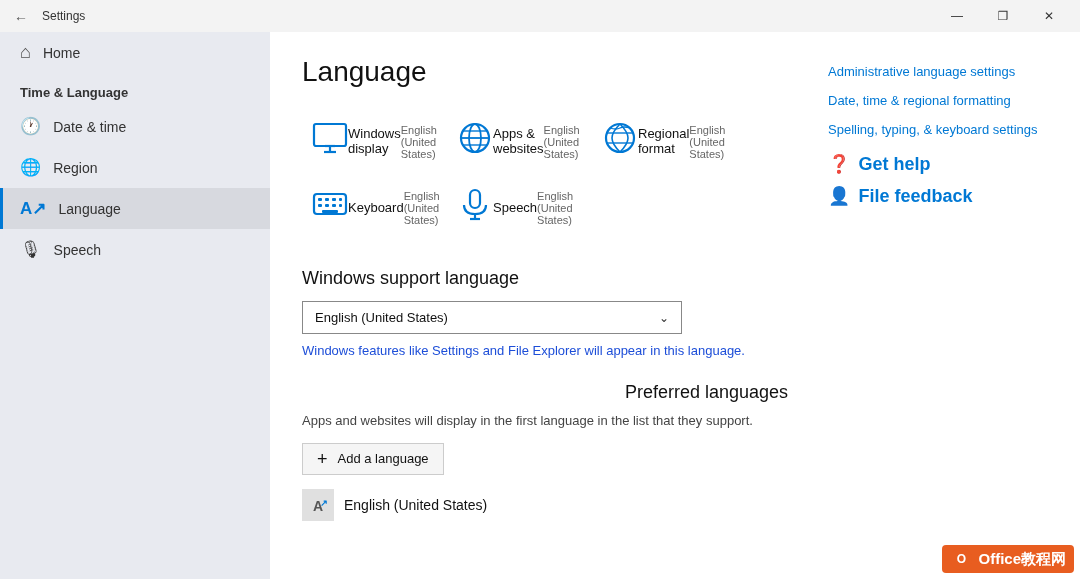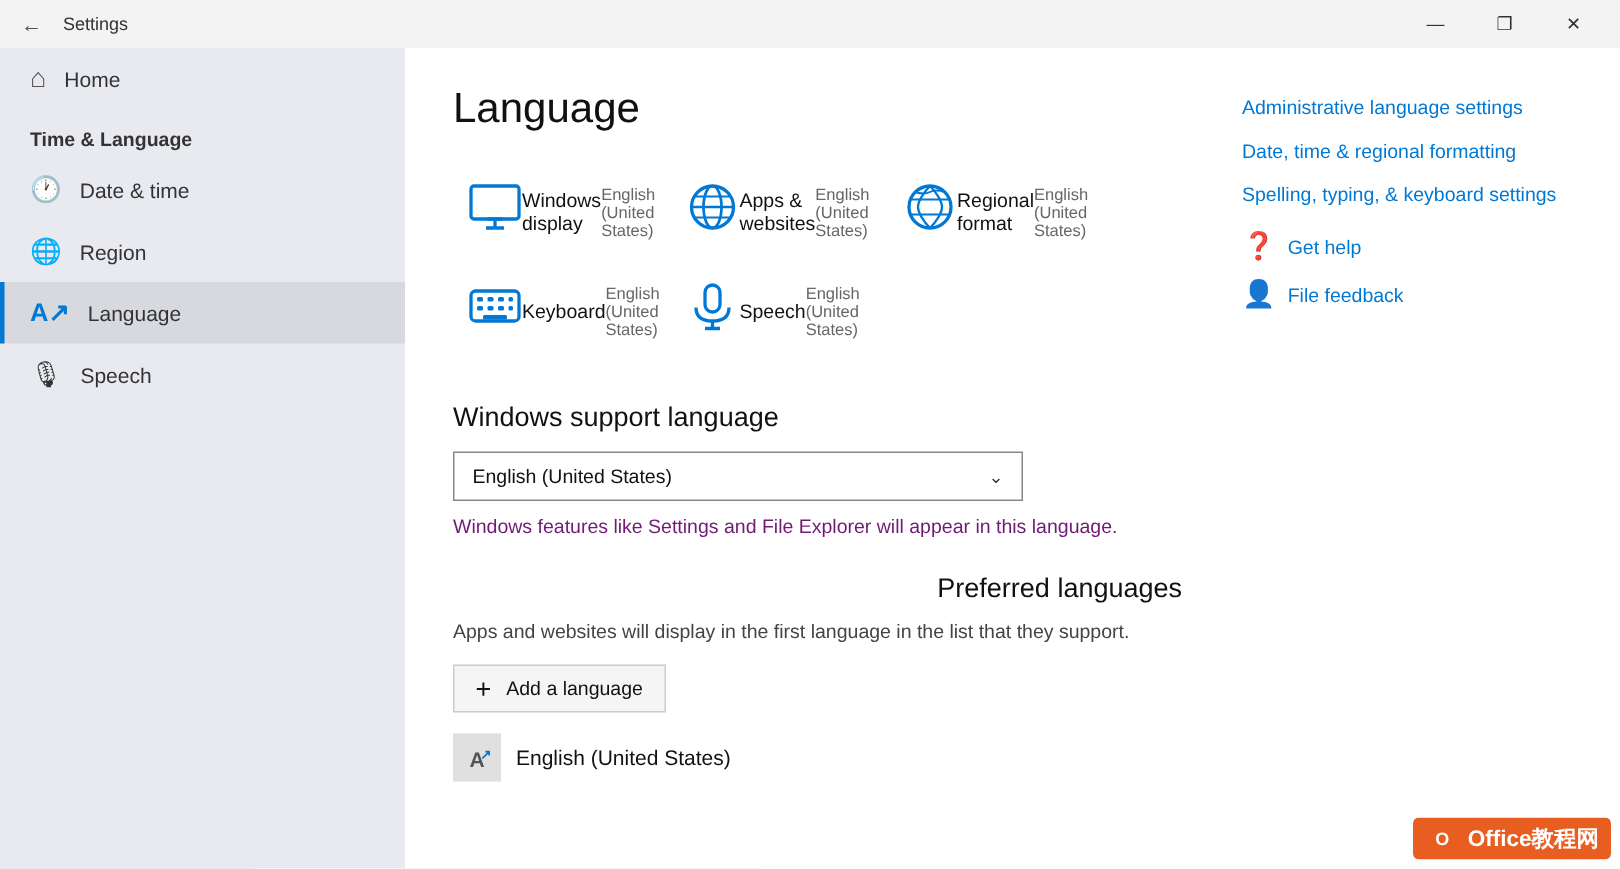--- a/index.html
+++ b/index.html
@@ -62,21 +62,21 @@
     
     .settings-grid { display: flex; flex-wrap: wrap; gap: 0; margin-bottom: 28px; }
     .setting-item { width: 145px; display: flex; flex-direction: row; align-items: center; padding: 10px 10px; cursor: pointer; border-radius: 4px; }
     .setting-item-icon { width: 40px; height: 40px; margin-bottom: 6px; display: flex; align-items: center; justify-content: center; }
     .setting-item-icon svg { width: 36px; height: 36px; fill: #0078d4; }
     .setting-item-name { font-size: 13px; color: #111; font-weight: 400; }
     .setting-item-desc { font-size: 11px; color: #666; margin-top: 1px; }
 
     
     .section-title { font-size: 18px; font-weight: 400; color: #111; margin-bottom: 12px; }
-    .section-desc { font-size: 13px; color: #701a75; margin-top: 8px; line-height: 1.4; }
+    .section-desc { font-size: 13px; color: #1d4ed8; margin-top: 8px; line-height: 1.4; }
 
     
     .dropdown-row { display: flex; align-items: center; margin: 10px 0 6px 0; }
     .dropdown {
       width: 380px; border: 1px solid #888; background: white;
       display: flex; align-items: center; justify-content: space-between;
       padding: 8px 12px; cursor: pointer; font-size: 13px; color: #111;
     }
     .dropdown-chevron { font-size: 12px; color: #333; }
 
@@ -97,21 +97,21 @@
     .lang-item-icon { width: 32px; height: 32px; background: #e0e0e0; display: flex; align-items: center; justify-content: center; font-size: 13px; font-weight: 600; color: #555; }
 
     
     .related-link {
       display: block; color: #0078d4; font-size: 13px; text-decoration: none; margin-bottom: 14px; cursor: pointer;
     }
 
     .help-item {
       display: flex; align-items: center; gap: 8px; margin-bottom: 10px; cursor: pointer;
     }
-    .help-item-text { font-size: 13px; color: #0078d4; }
+    .help-item-text { font-size: 18px; color: #0078d4; font-weight: bold; }
     .watermark-full {
       position: fixed; bottom: 6px; right: 6px;
       background: #e85d20; border-radius: 4px; padding: 3px 8px;
       display: flex; align-items: center; gap: 6px; z-index: 100;
     }
     .watermark-full span { color: white; font-size: 12px; font-weight: 600; }
   </style>
 </head>
 <body>
 

